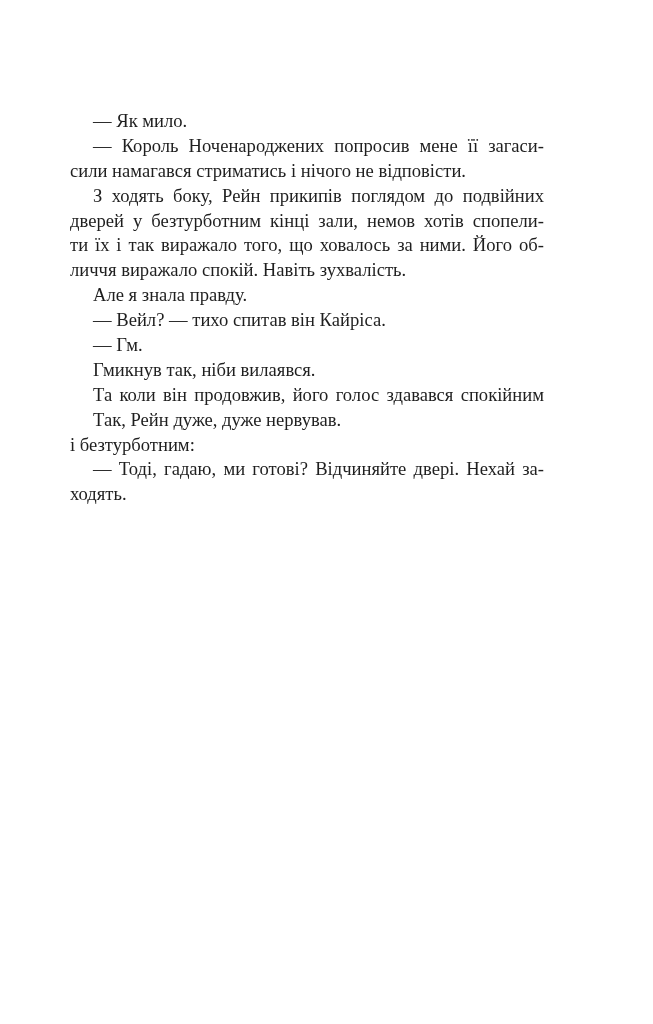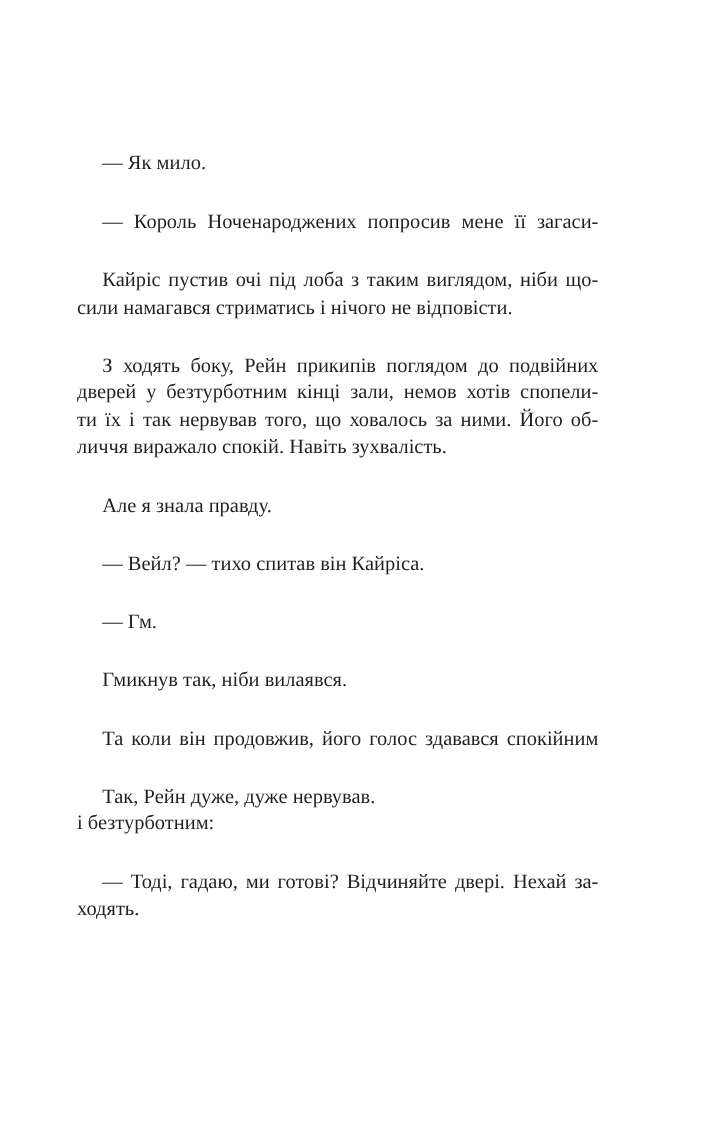--- a/index.html
+++ b/index.html
@@ -24,21 +24,20 @@
     color: #1f1f1f;
   }
   .text-line {
     height: 24.9px;
     line-height: 24.9px;
     white-space: nowrap;
     overflow: hidden;
   }
   .text-line.indent {
     padding-left: 23px;
-    margin-top: 28px;
   }
   .text-line.justify {
     display: flex;
     justify-content: space-between;
   }
   .text-line.justify span {
     display: inline-block;
   }
 </style>
 </head>
@@ -48,32 +47,20 @@
   <div class="text-block" id="text-block" style="color: rgb(31, 31, 31);">
       <div class="text-line indent">— Як мило.</div>
       <div class="text-line indent justify">
         <span>—</span>
         <span>Король</span>
         <span>Ноченароджених</span>
         <span>попросив</span>
         <span>мене</span>
         <span>її</span>
         <span>загаси-</span>
-      </div>
-      <div class="text-line indent justify">
-        <span>Кайріс</span>
-        <span>пустив</span>
-        <span>очі</span>
-        <span>під</span>
-        <span>лоба</span>
-        <span>з</span>
-        <span>таким</span>
-        <span>виглядом,</span>
-        <span>ніби</span>
-        <span>що-</span>
       </div>
       <div class="text-line">сили намагався стриматись і нічого не відповісти.</div>
       <div class="text-line indent justify">
         <span>З</span>
         <span>ходять</span>
         <span>боку,</span>
         <span>Рейн</span>
         <span>прикипів</span>
         <span>поглядом</span>
         <span>до</span>
@@ -87,21 +74,21 @@
         <span>зали,</span>
         <span>немов</span>
         <span>хотів</span>
         <span>спопели-</span>
       </div>
       <div class="text-line justify">
         <span>ти</span>
         <span>їх</span>
         <span>і</span>
         <span>так</span>
-        <span>нервував</span>
+        <span>виражало</span>
         <span>того,</span>
         <span>що</span>
         <span>ховалось</span>
         <span>за</span>
         <span>ними.</span>
         <span>Його</span>
         <span>об-</span>
       </div>
       <div class="text-line">личчя виражало спокій. Навіть зухвалість.</div>
       <div class="text-line indent">Але я знала правду.</div>

